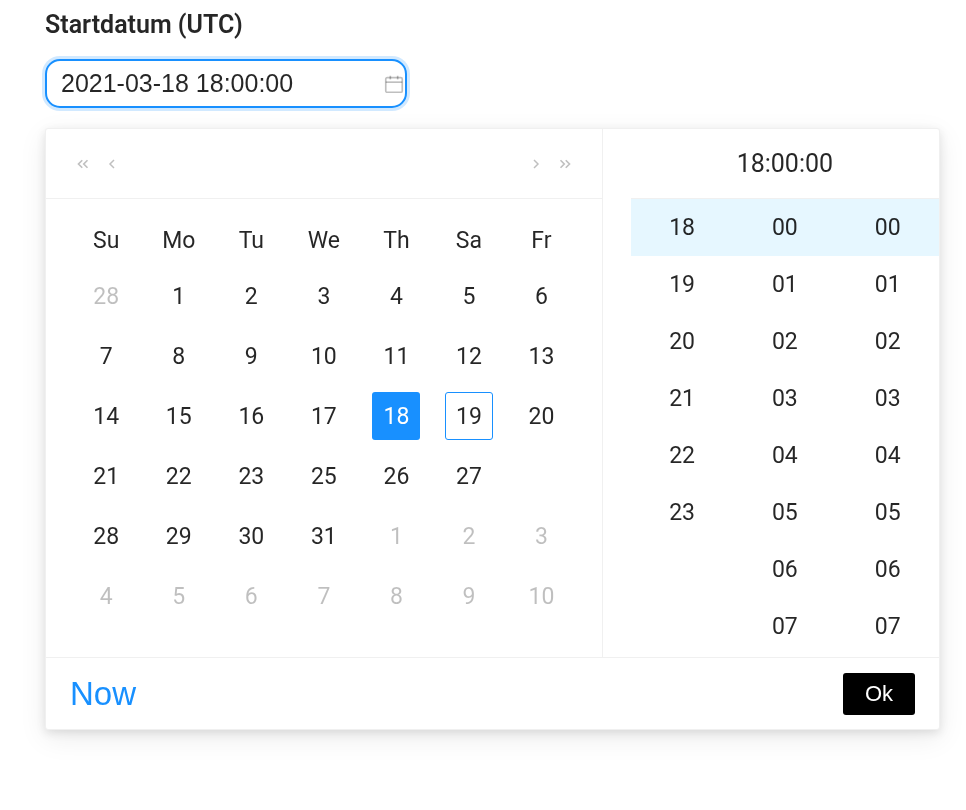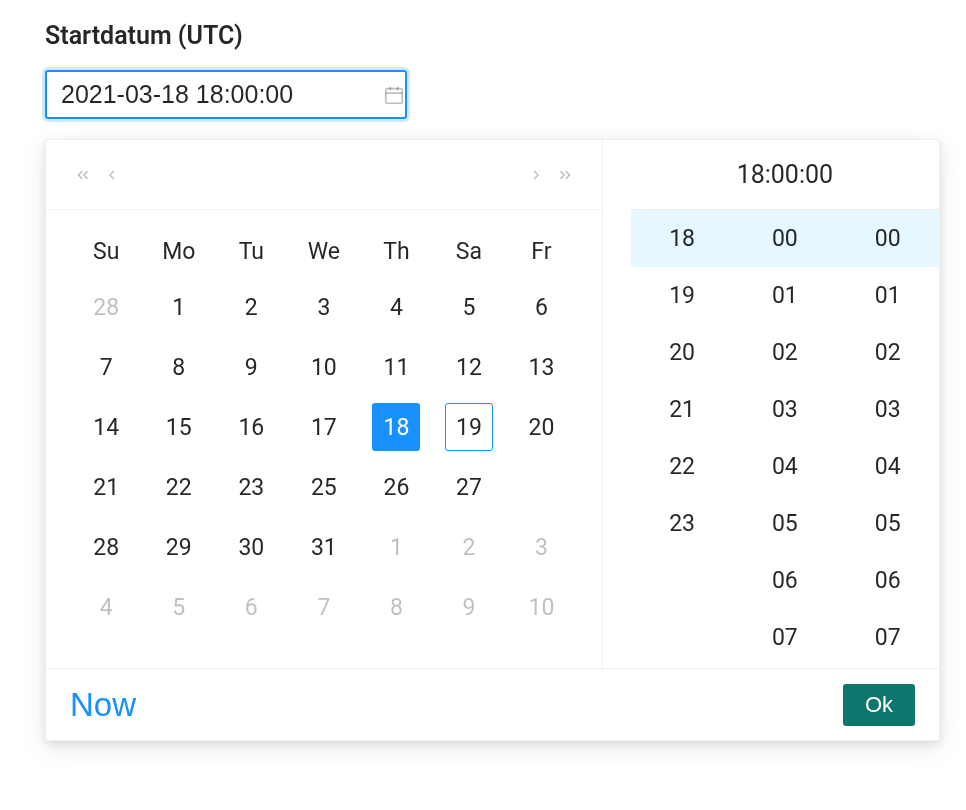--- a/index.html
+++ b/index.html
@@ -10,27 +10,26 @@
       height: 810px;
       position: relative;
       padding: 10px 0 0 45px;
       color: rgba(0,0,0,0.85);
     }
     .field-label {
       font-size: 25px;
       font-weight: 600;
       margin-bottom: 20px;
       display: block;
-      margin-top: 11px;
     }
     .date-input-wrap {
       display: flex;
       align-items: center;
       border: 2px solid #1890ff;
-      border-radius: 3px;
+      border-radius: 15px;
       box-shadow: 0 0 0 3px rgba(24,144,255,0.2);
       padding: 8px 14px;
       width: 362px;
       background: #fff;
       margin-bottom: 20px;
     }
     .date-input {
       border: none;
       outline: none;
       flex: 1;
@@ -181,21 +180,21 @@
       padding: 0 24px;
     }
     .now-link {
       color: #1890ff;
       background: none;
       border: none;
       font-size: 33px;
       cursor: pointer;
     }
     .ok-btn {
-      background: #0f766e;
+      background: #000000;
       color: #fff;
       border: none;
       border-radius: 3px;
       font-size: 22px;
       padding: 8px 22px;
       cursor: pointer;
     }
   </style>
 </head>
 <body>

